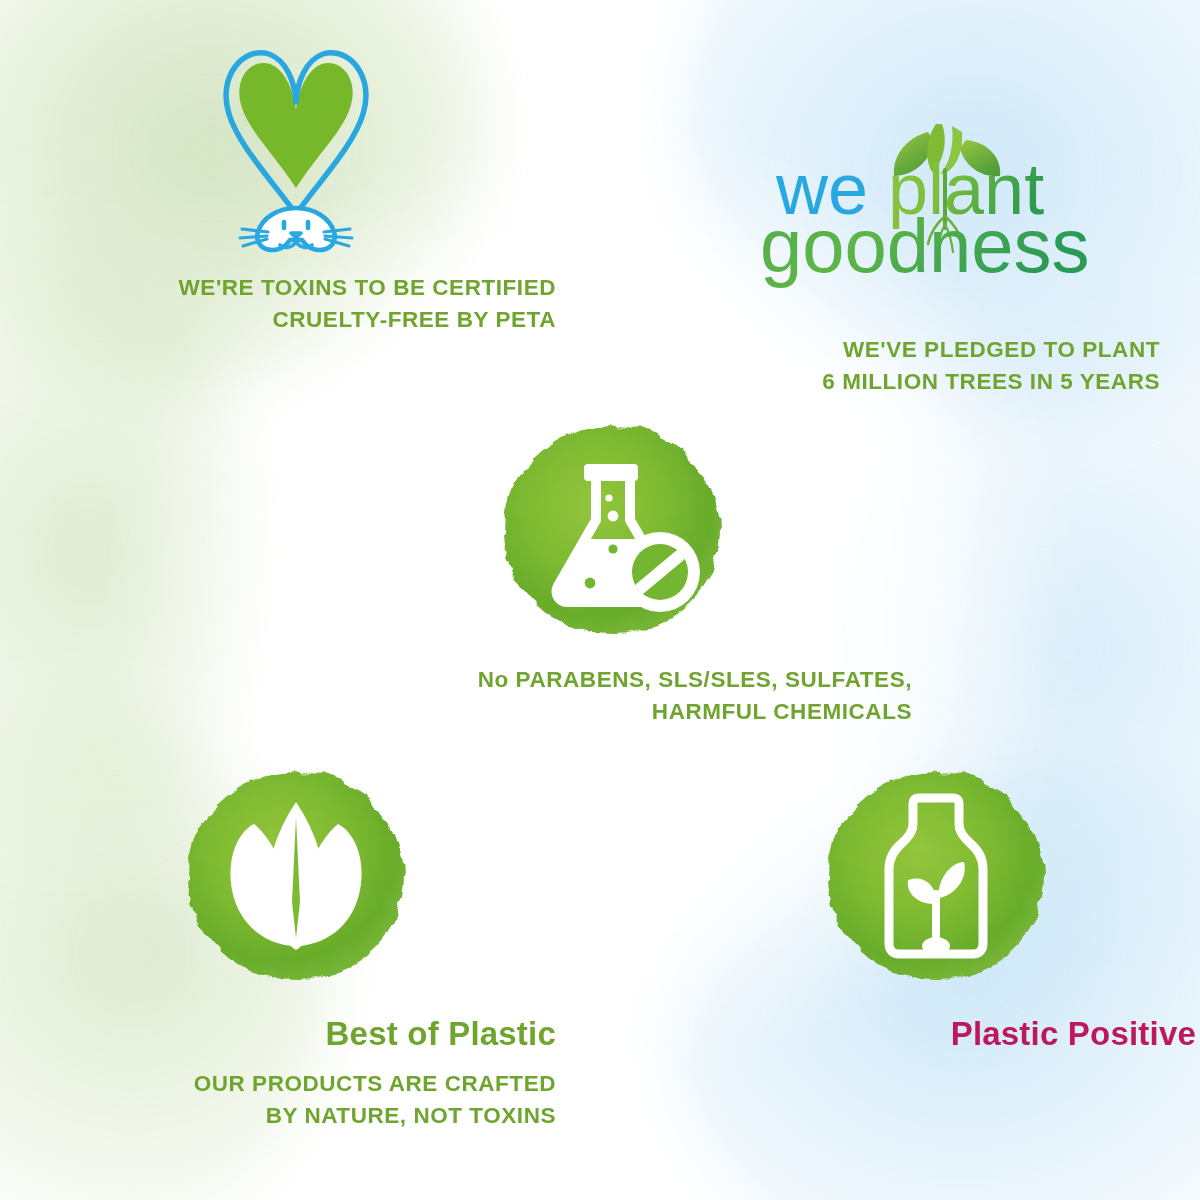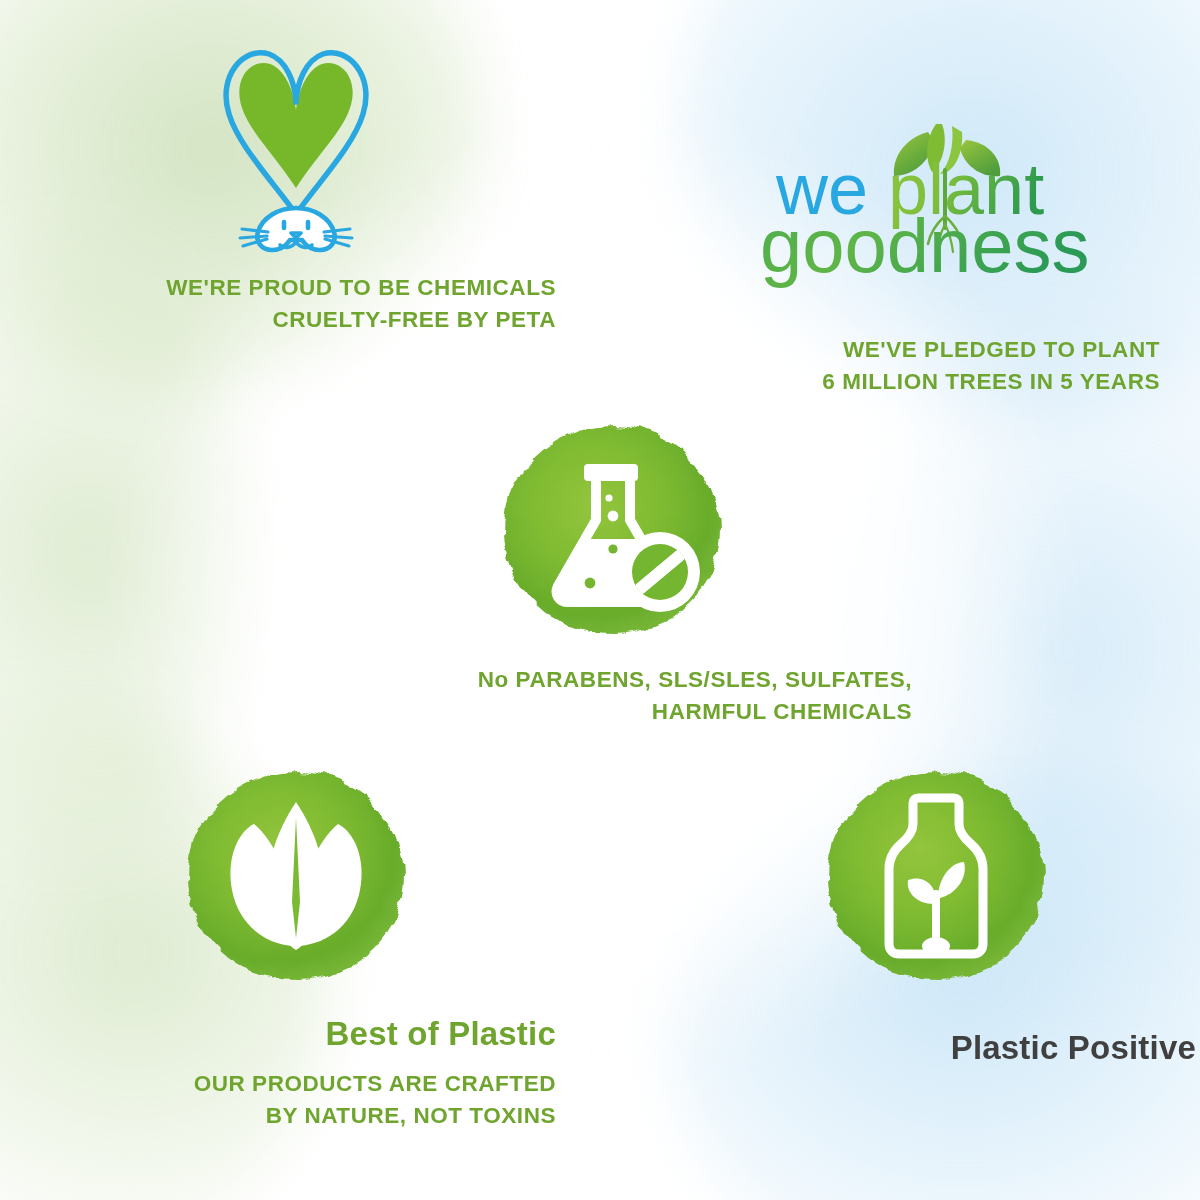--- a/index.html
+++ b/index.html
@@ -192,21 +192,21 @@
         <path d="M72 196 L46 193" stroke="#29A7E1" stroke-width="3.1" stroke-linecap="round"></path>
         <path d="M71 200 L44 202" stroke="#29A7E1" stroke-width="3.1" stroke-linecap="round"></path>
         <path d="M71 203 L47 210" stroke="#29A7E1" stroke-width="3.1" stroke-linecap="round"></path>
 
         <path d="M128 196 L154 193" stroke="#29A7E1" stroke-width="3.1" stroke-linecap="round"></path>
         <path d="M129 200 L156 202" stroke="#29A7E1" stroke-width="3.1" stroke-linecap="round"></path>
         <path d="M129 203 L153 210" stroke="#29A7E1" stroke-width="3.1" stroke-linecap="round"></path>
       </svg>
     </div>
 
-    <p class="badge-desc" style="color:#6FA52E;margin-top:16px">WE'RE PROUD TO BE CHEMICALS
+    <p class="badge-desc" style="color:#6FA52E;margin-top:16px">WE'RE TOXINS TO BE CERTIFIED
 CRUELTY-FREE BY PETA</p>
   </div>
 
   <div class="badge" id="badge-plant">
 
     <div>
       <svg width="400" height="170" viewBox="0 0 400 170" aria-hidden="true">
 
         <g>
           <path d="M168 12 C 146 18, 132 36, 134 56 C 152 56, 170 42, 174 22 Z" fill="url(#leafGrad)"></path>
@@ -315,16 +315,16 @@
         <path d="M120 182 L120 132" stroke="#ffffff" stroke-width="8" stroke-linecap="round" fill="none"></path>
 
         <ellipse cx="120" cy="184" rx="14" ry="9" fill="#ffffff"></ellipse>
 
         <path d="M118 142 C 100 142, 90 130, 92 118 C 108 112, 120 124, 120 138 Z" fill="#ffffff"></path>
 
         <path d="M122 132 C 124 114, 136 100, 148 100 C 152 116, 140 132, 124 136 Z" fill="#ffffff"></path>
       </svg>
     </div>
 
-    <p class="badge-title" style="color:#404040;margin-top:36px">Plastic Positive</p>
+    <p class="badge-title" style="color:#be185d;margin-top:22px">Plastic Positive</p>
   </div>
 
 </div>
 
 </body></html>

